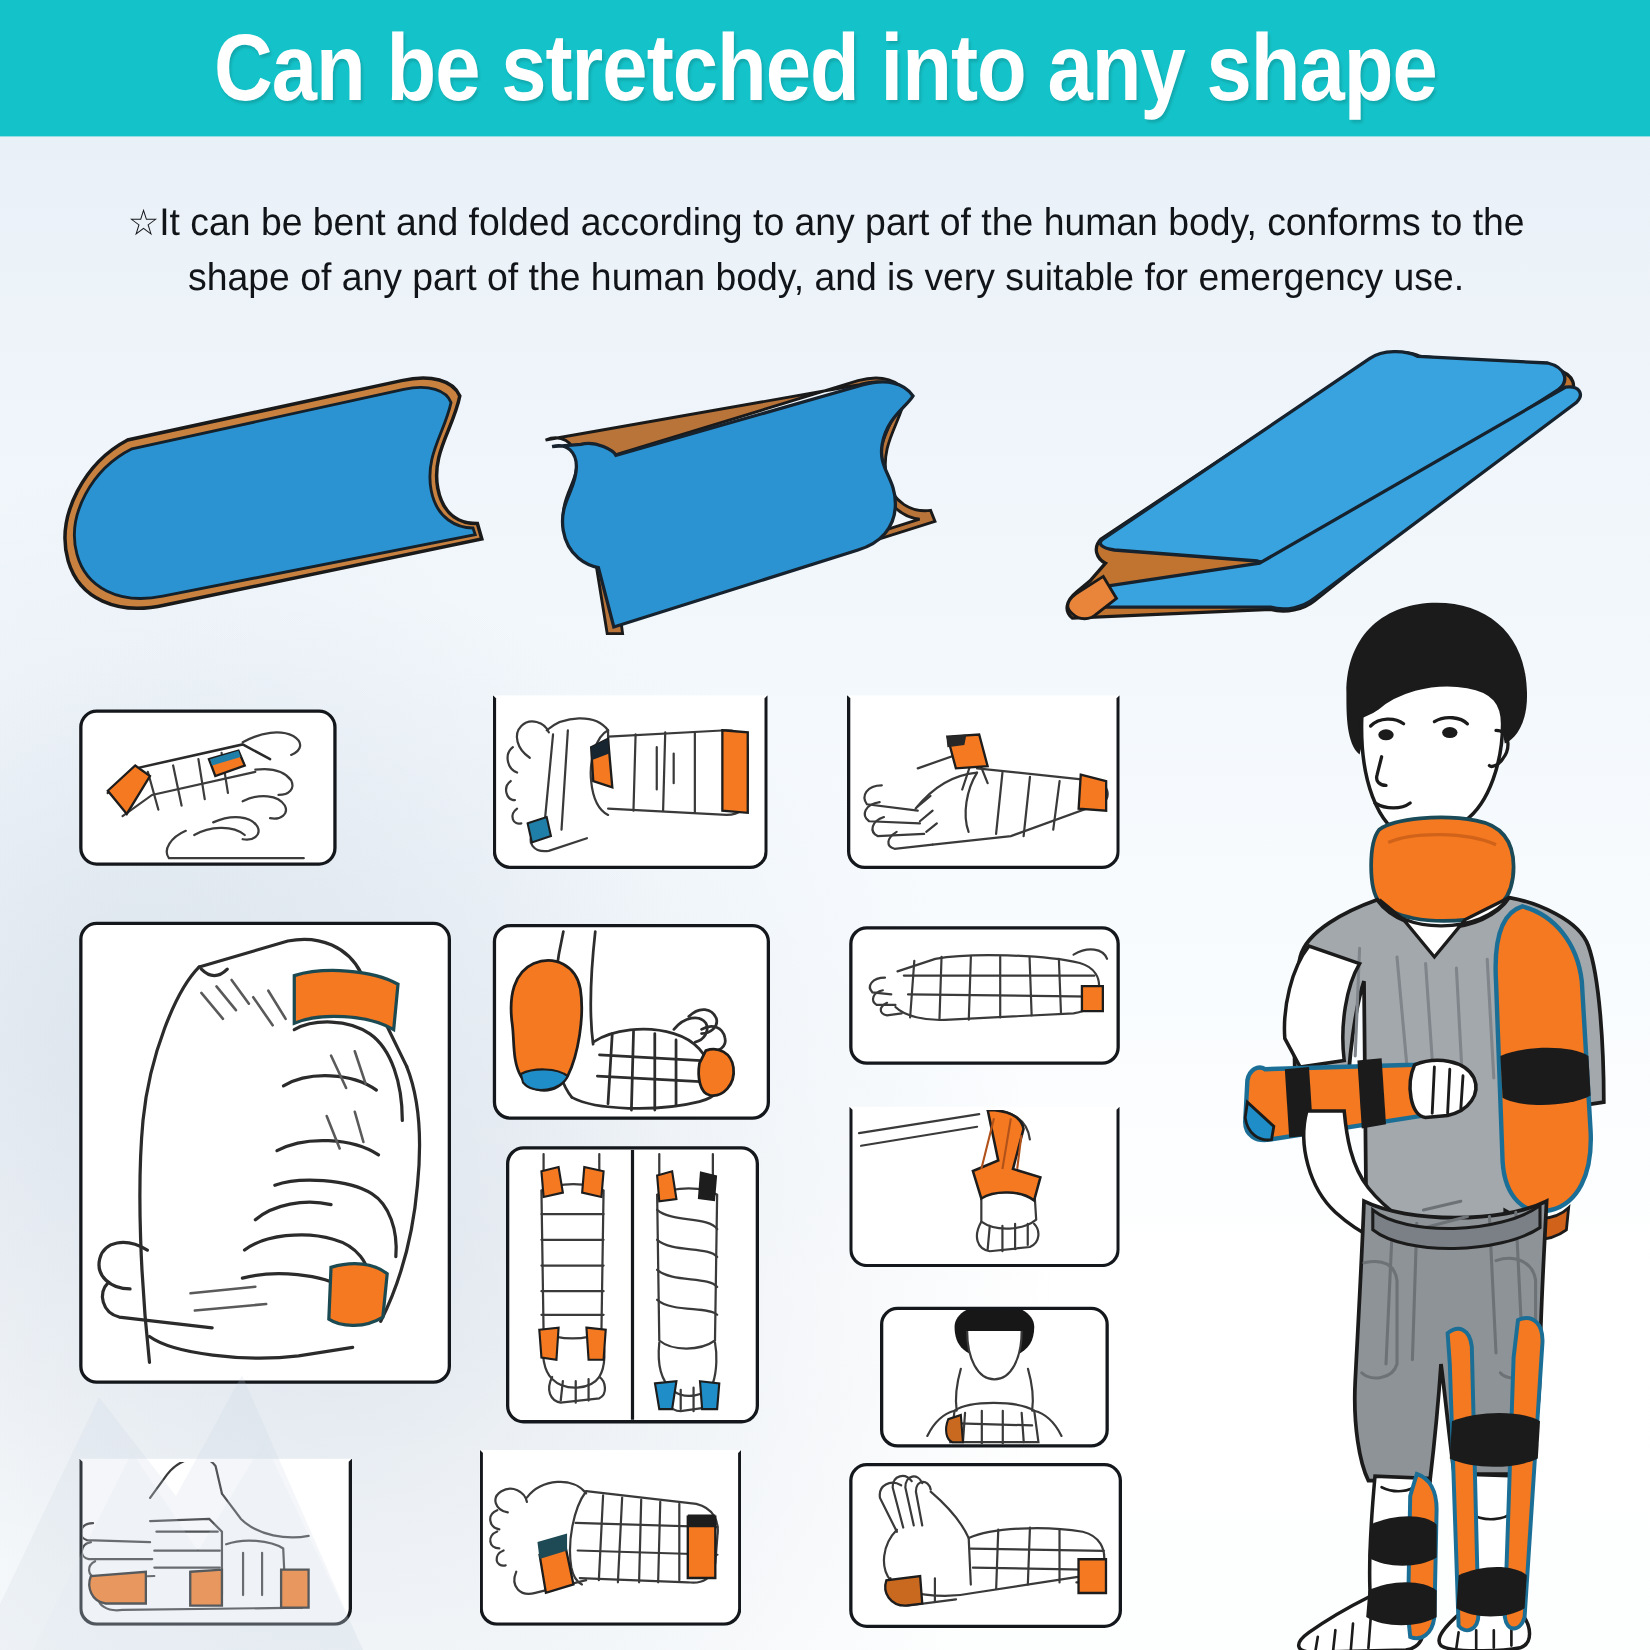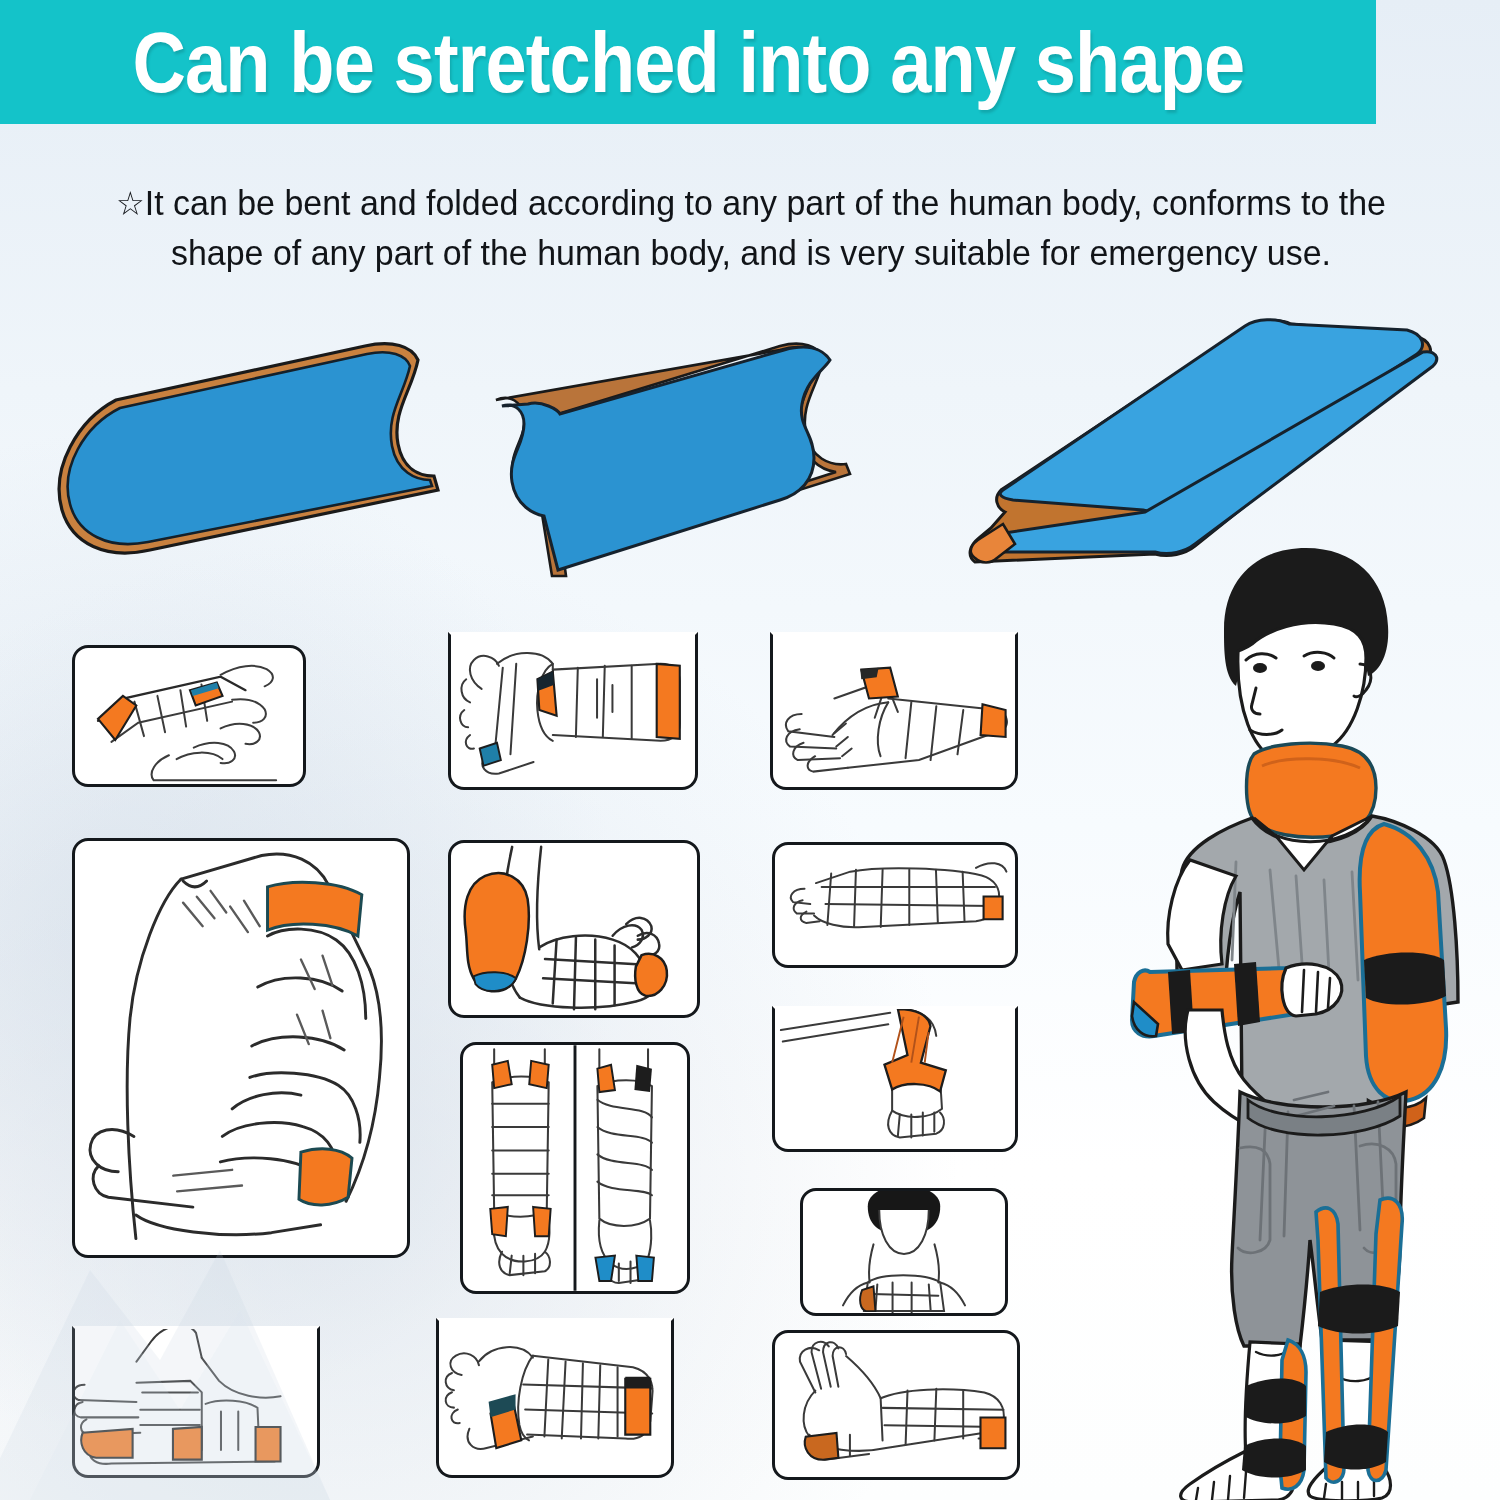--- a/index.html
+++ b/index.html
@@ -11,21 +11,21 @@
   #page{
     position:relative;width:1500px;height:1500px;
     background:
       radial-gradient(circle at 22% 78%, rgba(205,216,228,.55) 0%, rgba(205,216,228,0) 38%),
       radial-gradient(circle at 8% 62%, rgba(198,210,224,.45) 0%, rgba(198,210,224,0) 30%),
       linear-gradient(180deg,#e6eef6 0%,#eff5fa 26%,#f7fbfe 55%,#ffffff 78%,#fdfefe 100%);
   }
 
   
   .banner{
-    position:absolute;left:0;top:0;width:1376px;height:124px;
+    position:absolute;left:0;top:0;width:1500px;height:124px;
     background:#14c3c9;
     display:flex;align-items:center;justify-content:center;
   }
   .banner-title{
     color:#ffffff;
     font-size:86px;line-height:1;
     font-weight:700;
     letter-spacing:-1px;
     transform:scaleX(.86);
     text-shadow:2px 3px 3px rgba(0,0,0,.14);

